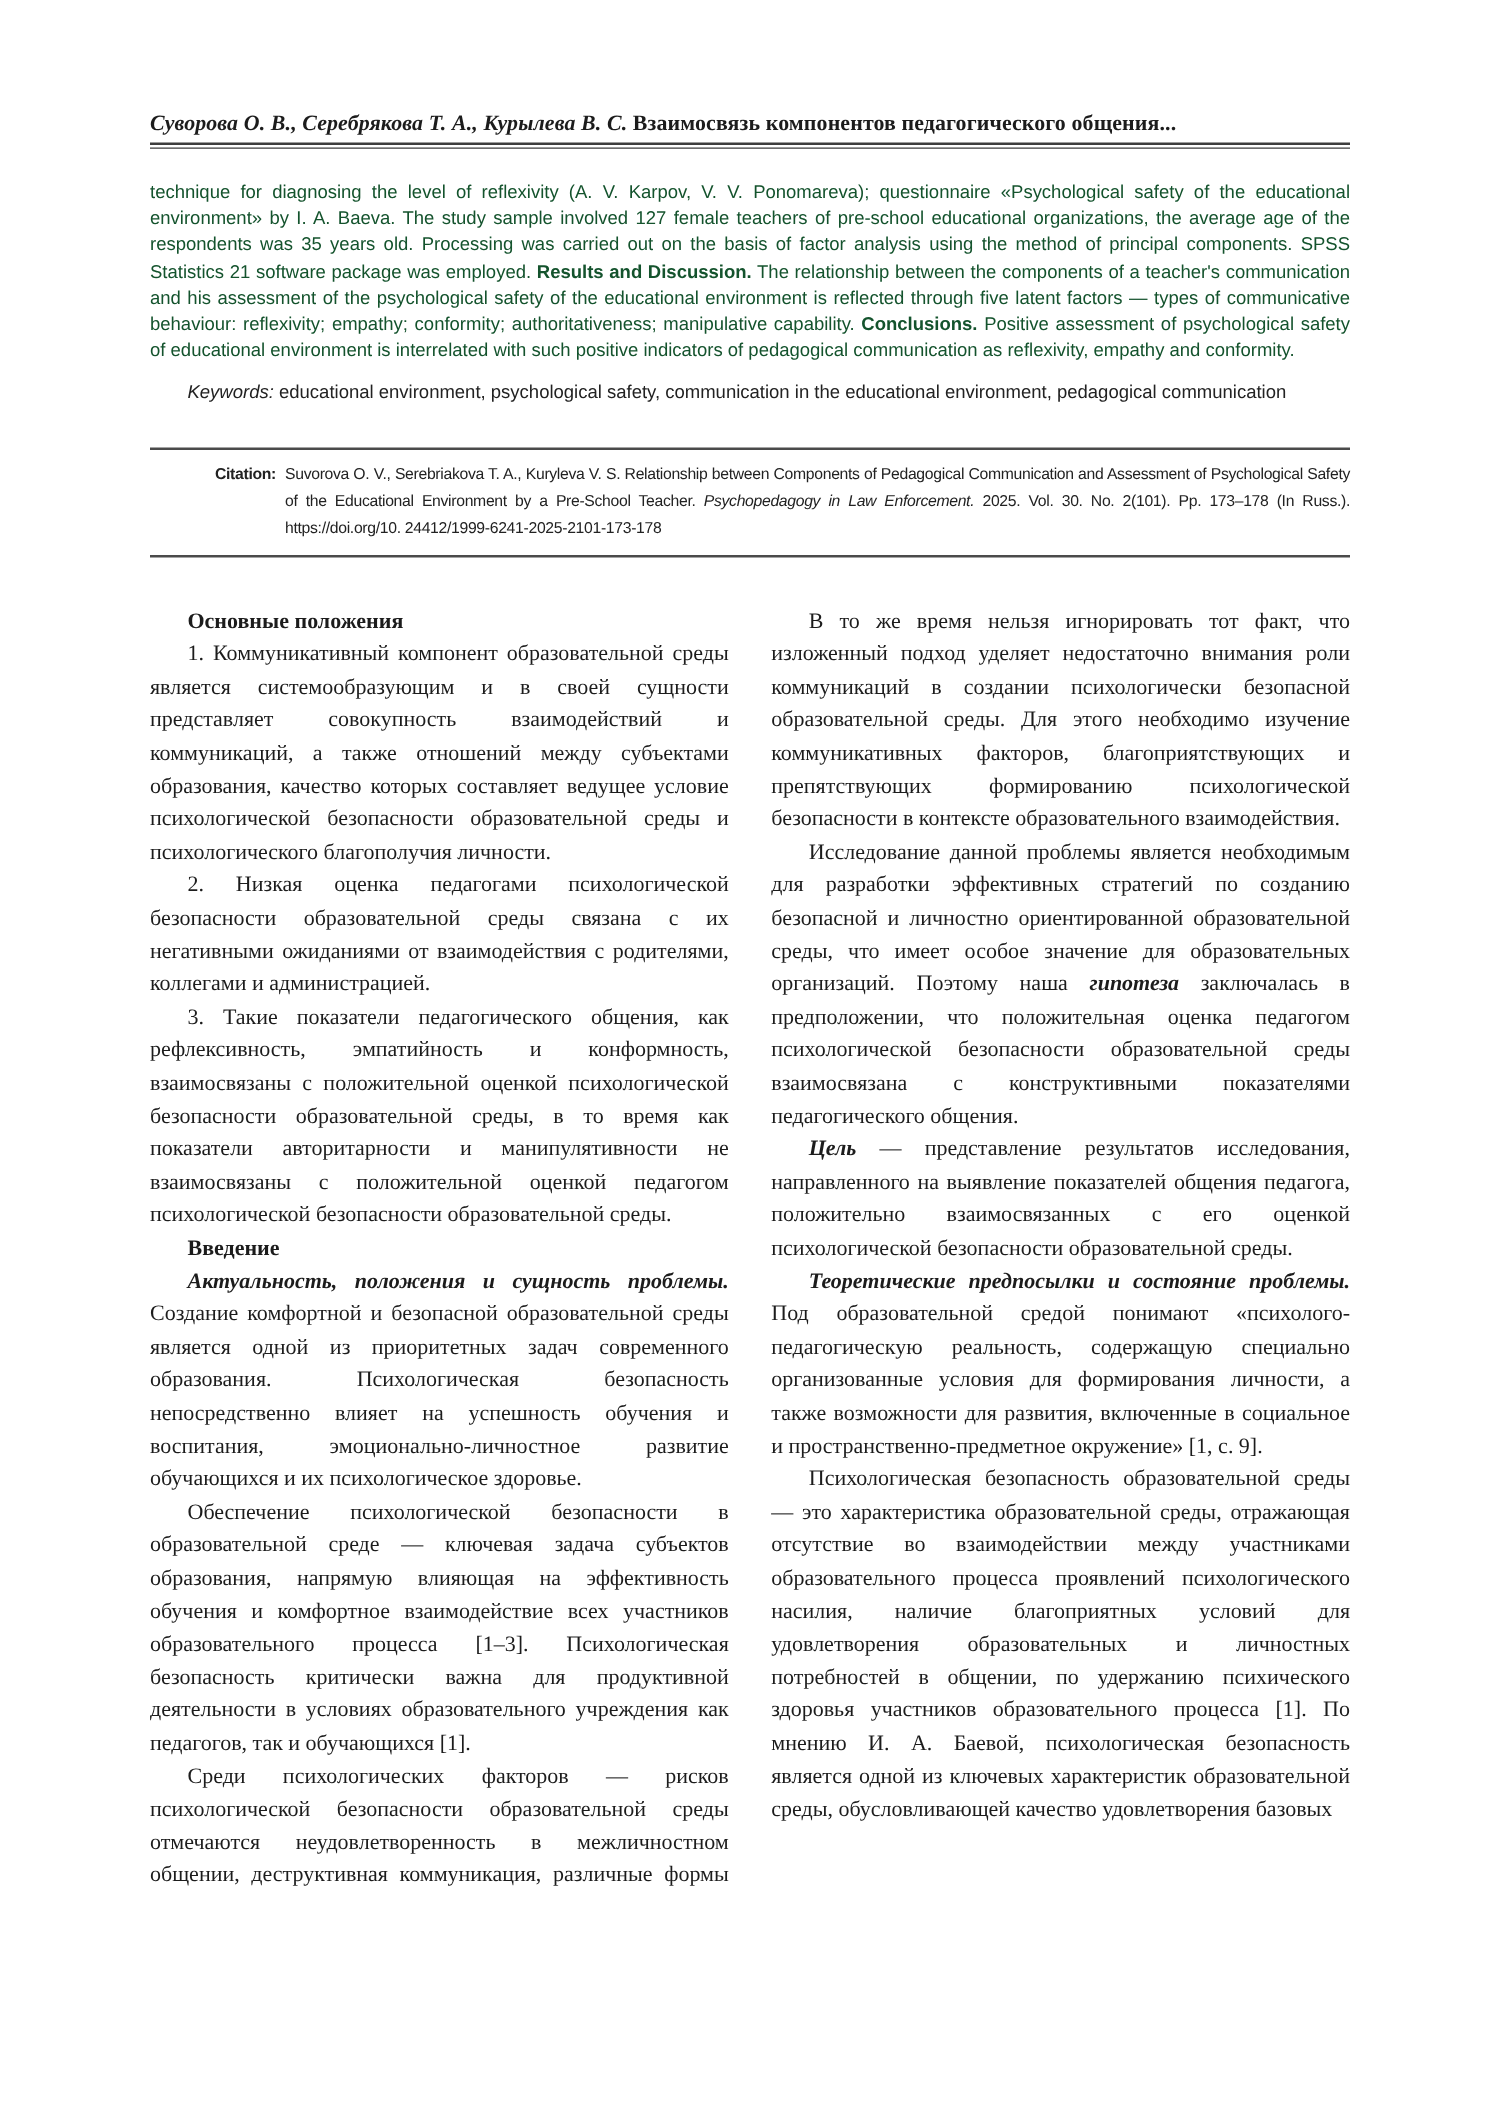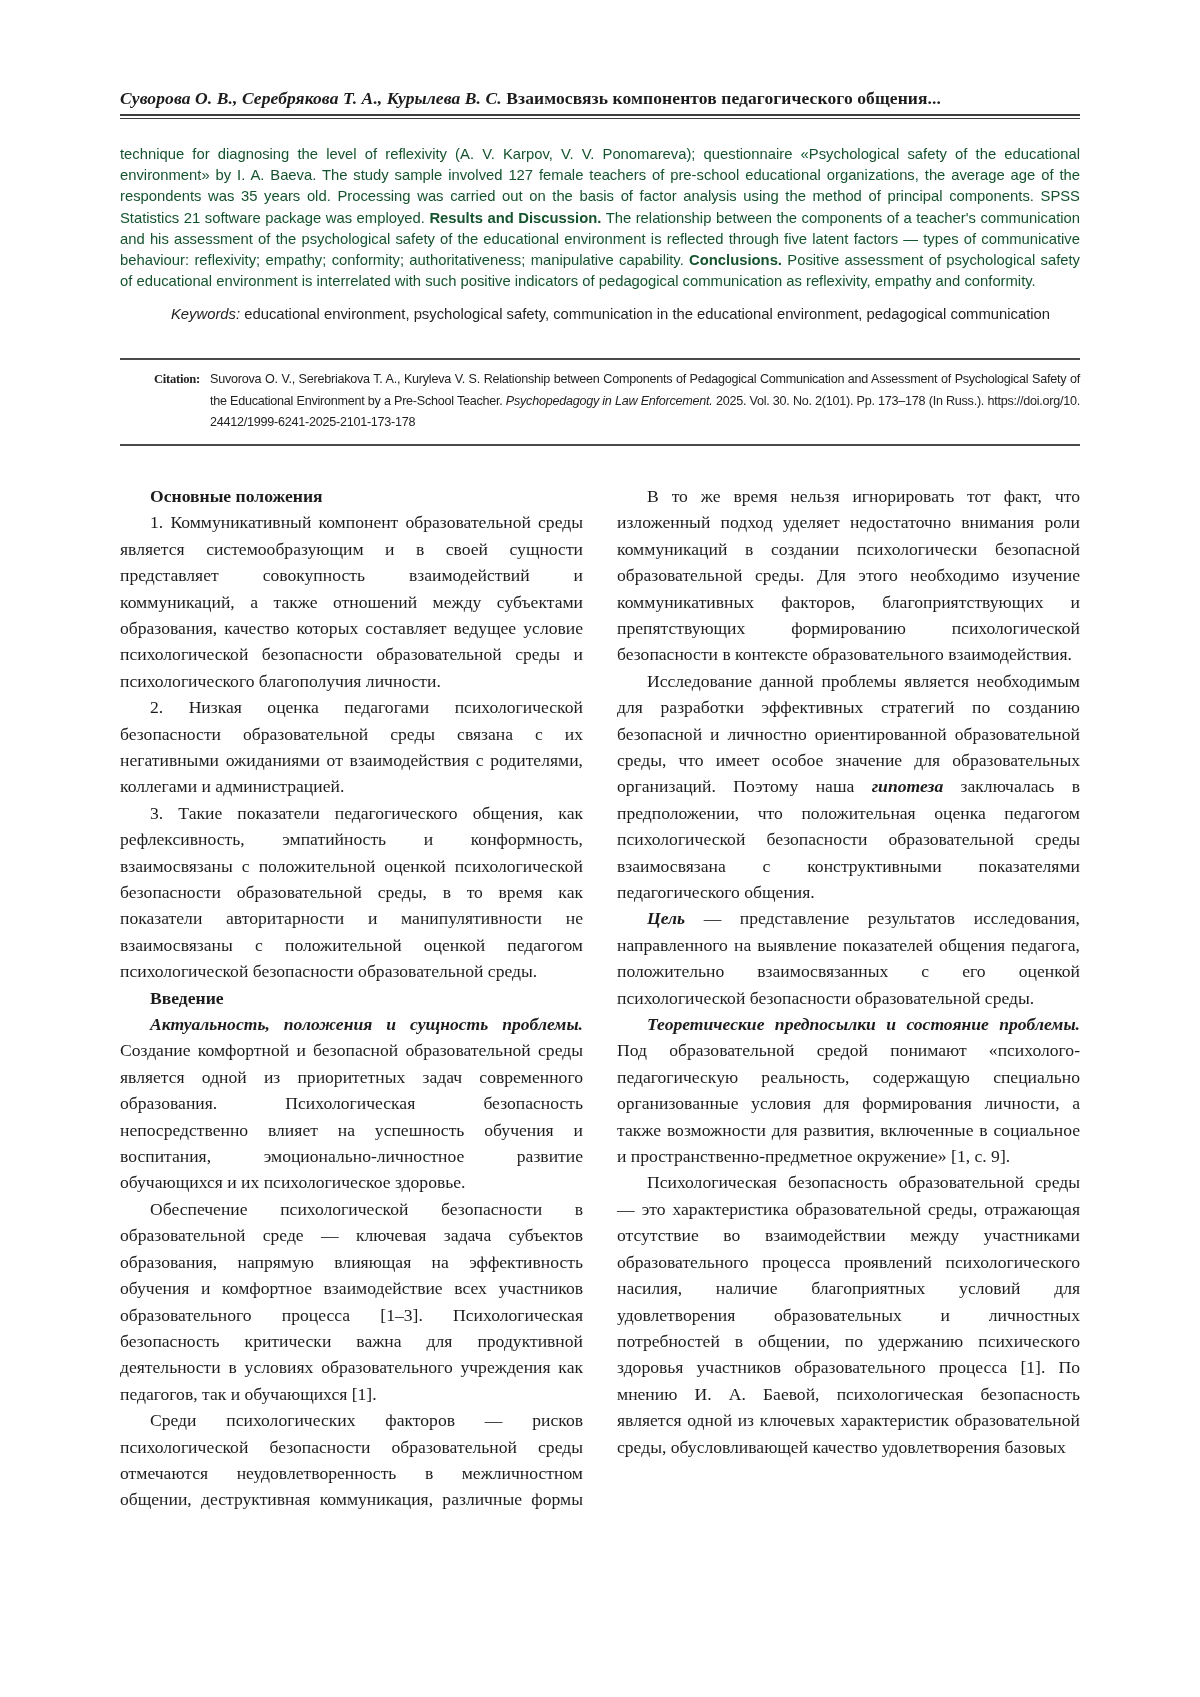--- a/index.html
+++ b/index.html
@@ -42,44 +42,43 @@
   }
   .abstract b { font-weight: bold; }
 
   
   .keywords {
     margin-top: 12px;
     padding: 0 30px;
     font-family: "Liberation Sans", sans-serif;
     font-size: 14.8px;
     line-height: 21px;
-    text-align: right;
+    text-align: left;
     color: #222222;
   }
   .keywords .kw-label { font-style: italic; }
 
   
   .citation-block {
     margin-top: 33px;
     border-top: 2px solid #4a4a4a;
     border-bottom: 2px solid #4a4a4a;
     padding: 9px 0 10px 0;
     display: flex;
     font-family: "Liberation Sans", sans-serif;
     font-size: 12.6px;
     line-height: 21.5px;
     letter-spacing: -0.25px;
     color: #222222;
   }
   .citation-label {
     flex: none;
     width: 56px;
-    margin-left: 34px;
+    margin-left: 52px;
     font-weight: bold;
-    font-family: Liberation Serif, serif;
   }
   .citation-text { flex: 1; text-align: justify; }
   .citation-text i { font-style: italic; }
 
   
   .columns {
     display: flex;
     gap: 34px;
     margin-top: 37px;
   }

